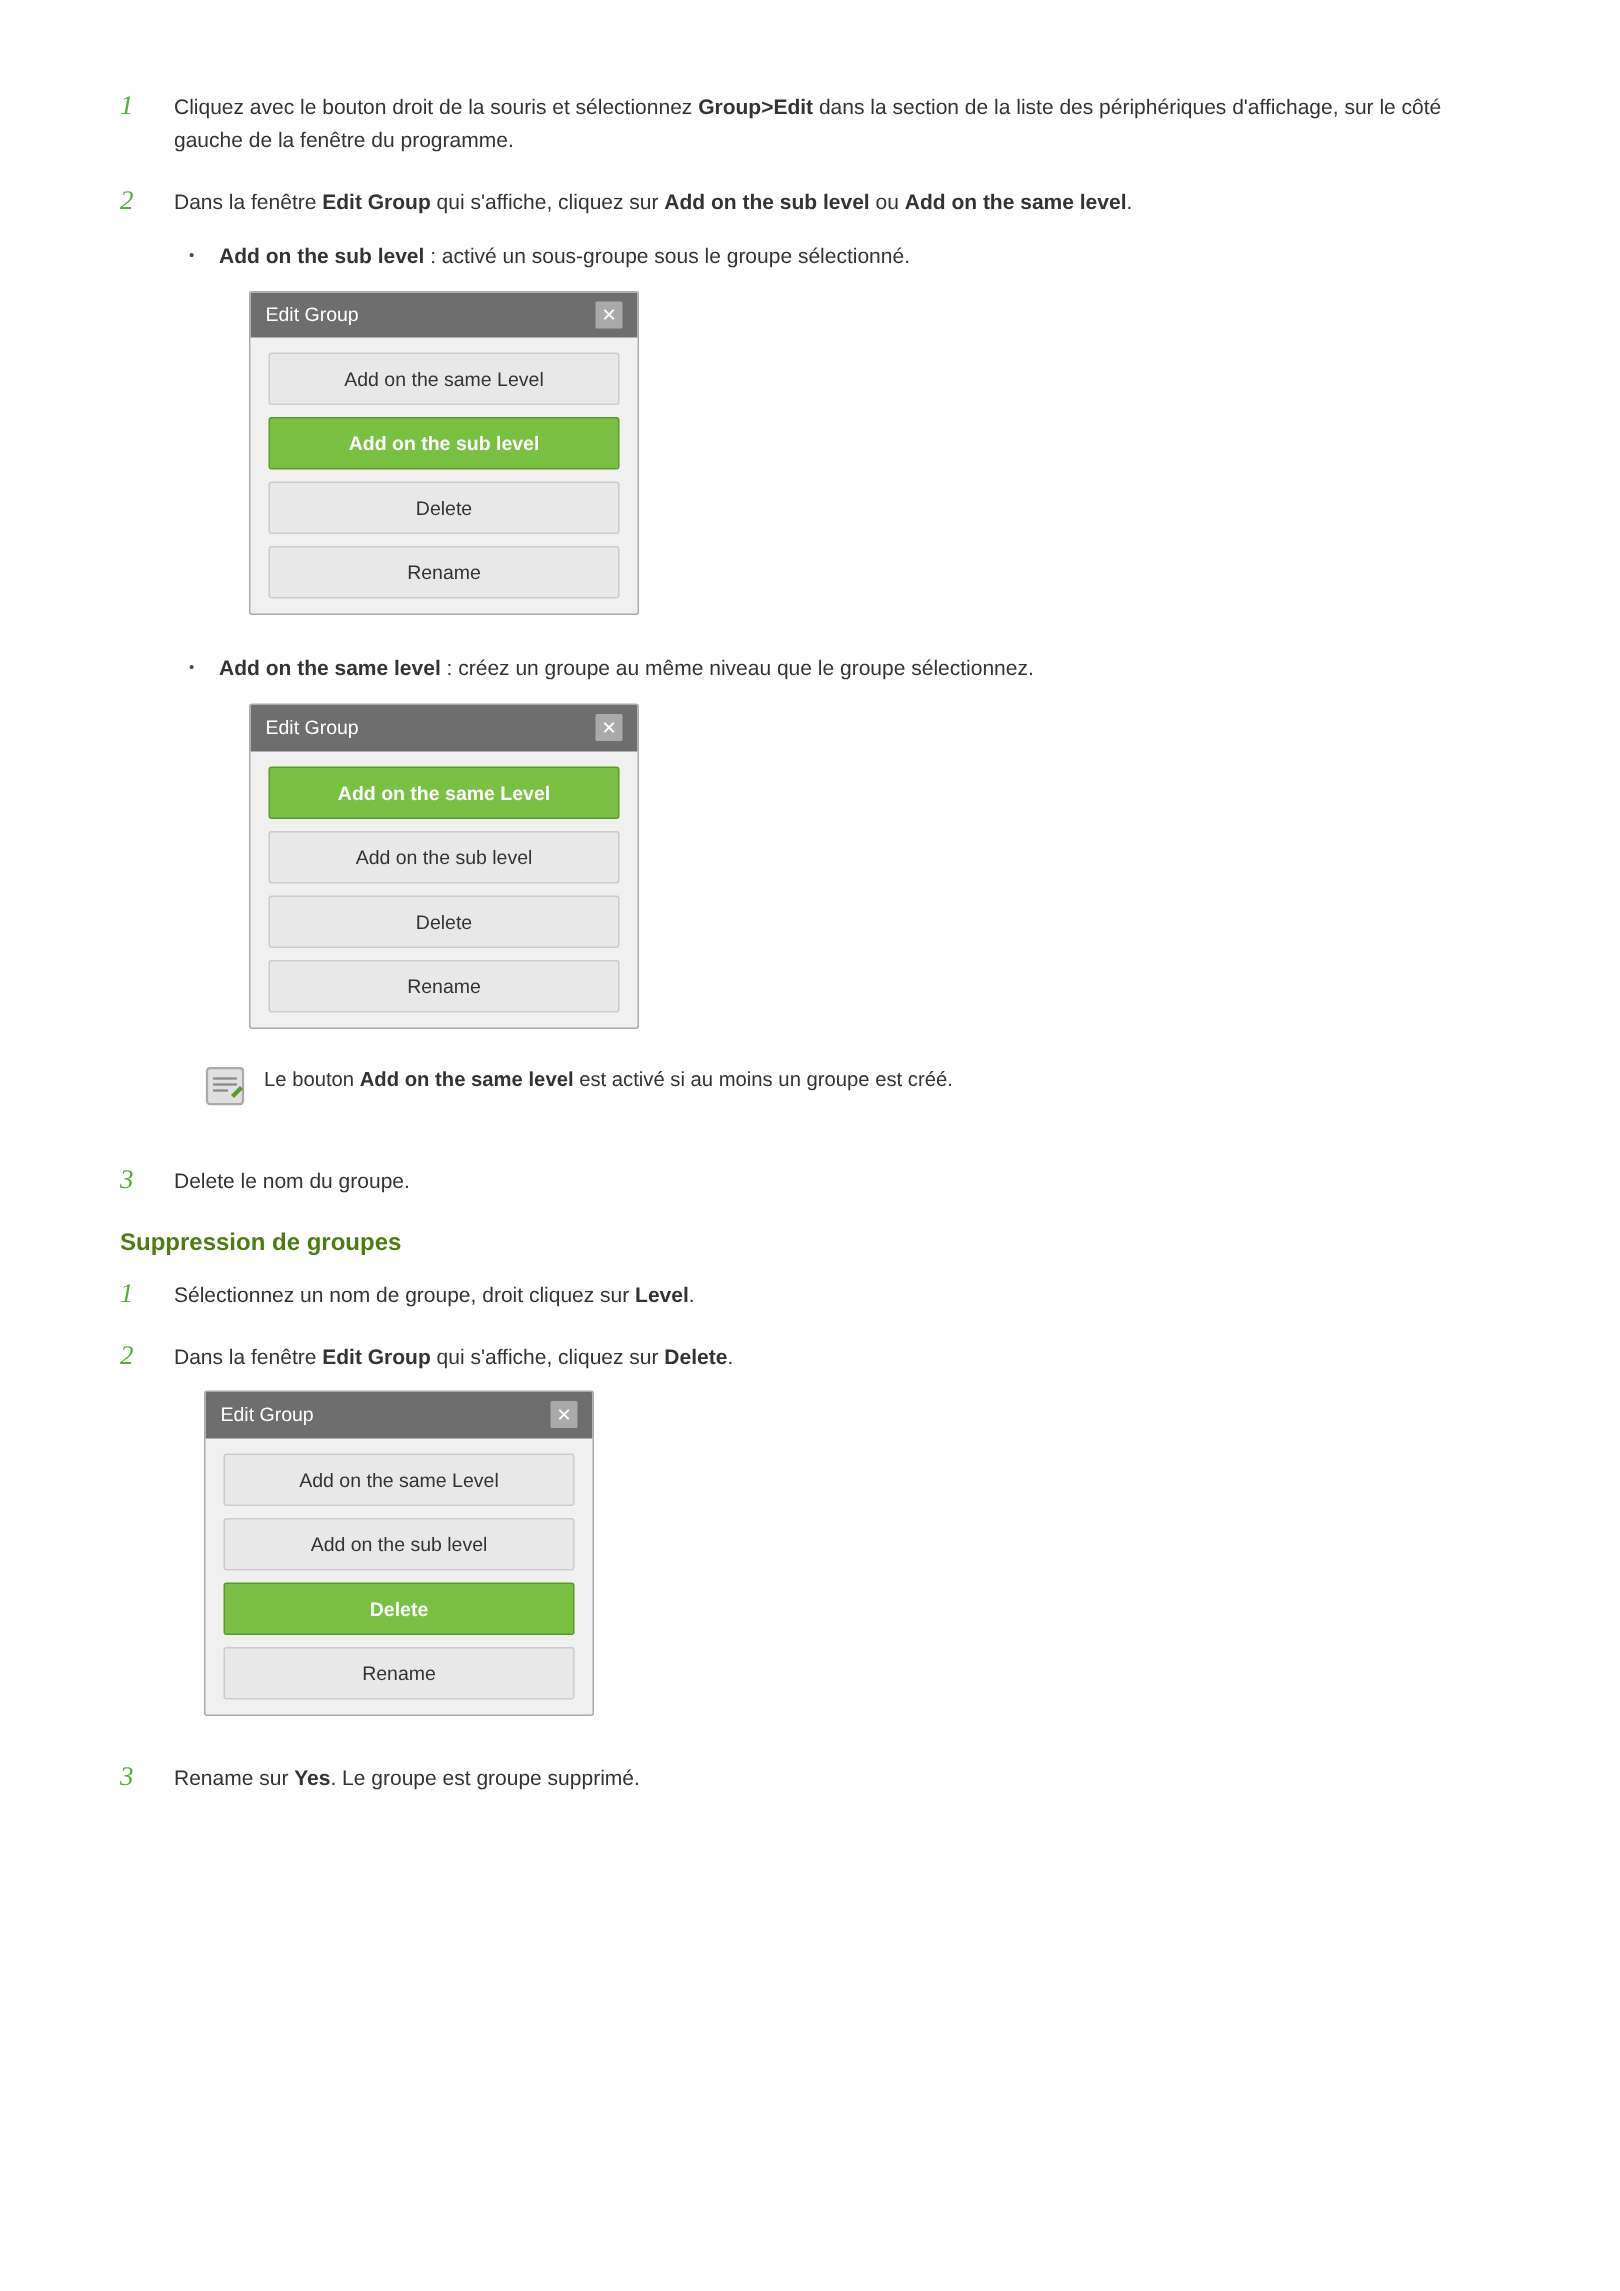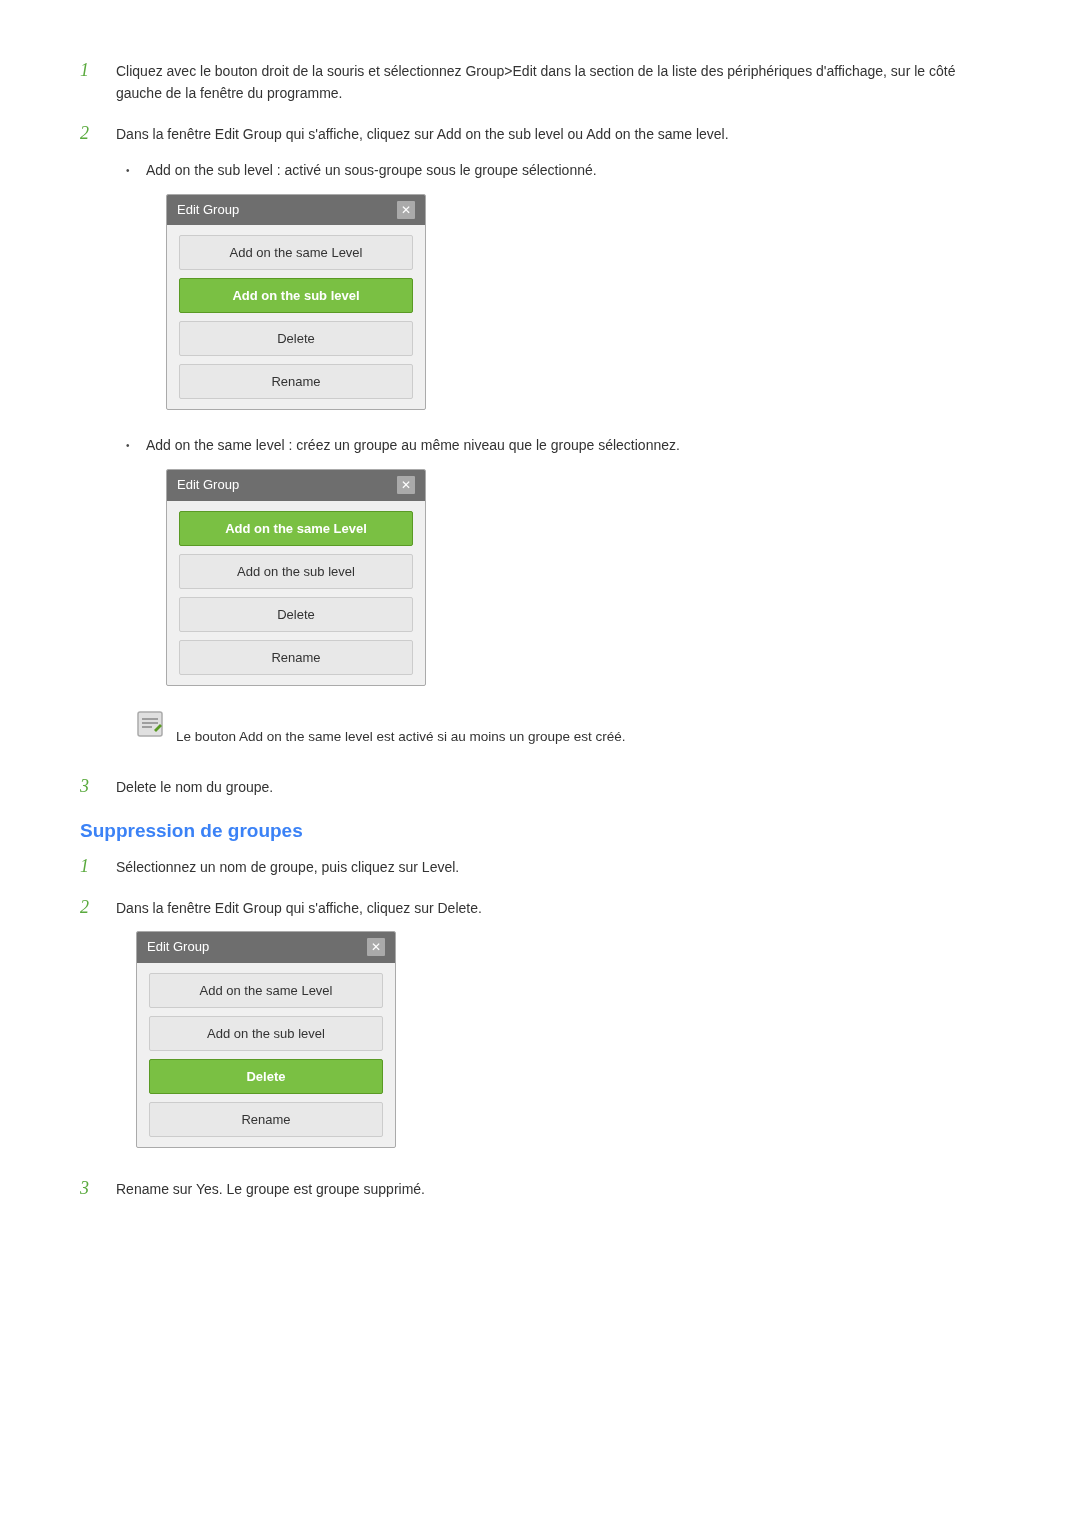--- a/index.html
+++ b/index.html
@@ -22,21 +22,21 @@
       color: #5aaa3e;
       font-size: 18px;
       min-width: 22px;
       font-family: Georgia, serif;
     }
     .step-text {
       flex: 1;
       line-height: 1.6;
     }
     .step-text strong {
-      font-weight: normal;
+      font-weight: bold;
       margin-top: 38px;
     }
     .bullet-list {
       list-style: none;
       margin-top: 14px;
       padding-left: 10px;
     }
     .bullet-item {
       display: flex;
       align-items: flex-start;
@@ -109,39 +109,39 @@
       font-weight: bold;
     }
     .dialog-btn.active-red {
       background: #7ac043;
       border-color: #5a9a25;
       color: #fff;
       font-weight: bold;
     }
     .note-box {
       display: flex;
-      align-items: flex-end;
+      align-items: flex-start;
       gap: 12px;
       margin: 10px 0;
       padding-left: 20px;
     }
     .note-icon {
       font-size: 22px;
       color: #888;
       min-width: 28px;
     }
     .note-text {
       font-size: 13.5px;
       line-height: 1.5;
     }
     .section-title {
       font-weight: bold;
-      font-size: 19px;
+      font-size: 16px;
       margin: 22px 0 14px 0;
-      color: #3b82f6;
+      color: #4d7c0f;
     }
   </style>
 </head>
 <body>
 
 <div class="step-item">
   <span class="step-number">1</span>
   <div class="step-text">
     <span>Cliquez avec le bouton droit de la souris et sélectionnez </span><strong>Group&gt;Edit</strong><span> dans la section de la liste des périphériques d'affichage, sur le côté gauche de la fenêtre du programme.</span>
   </div>
@@ -221,21 +221,21 @@
   <div class="step-text">
     <span>Delete le nom du groupe.</span>
   </div>
 </div>
 
 <div class="section-title">Suppression de groupes</div>
 
 <div class="step-item">
   <span class="step-number">1</span>
   <div class="step-text">
-    <span>Sélectionnez un nom de groupe, puis cliquez sur </span><strong>Level</strong><span>.</span>
+    <span>Sélectionnez un nom de groupe, droit cliquez sur </span><strong>Level</strong><span>.</span>
   </div>
 </div>
 
 <div class="step-item">
   <span class="step-number">2</span>
   <div class="step-text">
     <span>Dans la fenêtre </span><strong>Edit Group</strong><span> qui s'affiche, cliquez sur </span><strong>Delete</strong><span>.</span>
 
     
     <div class="dialog-box">

